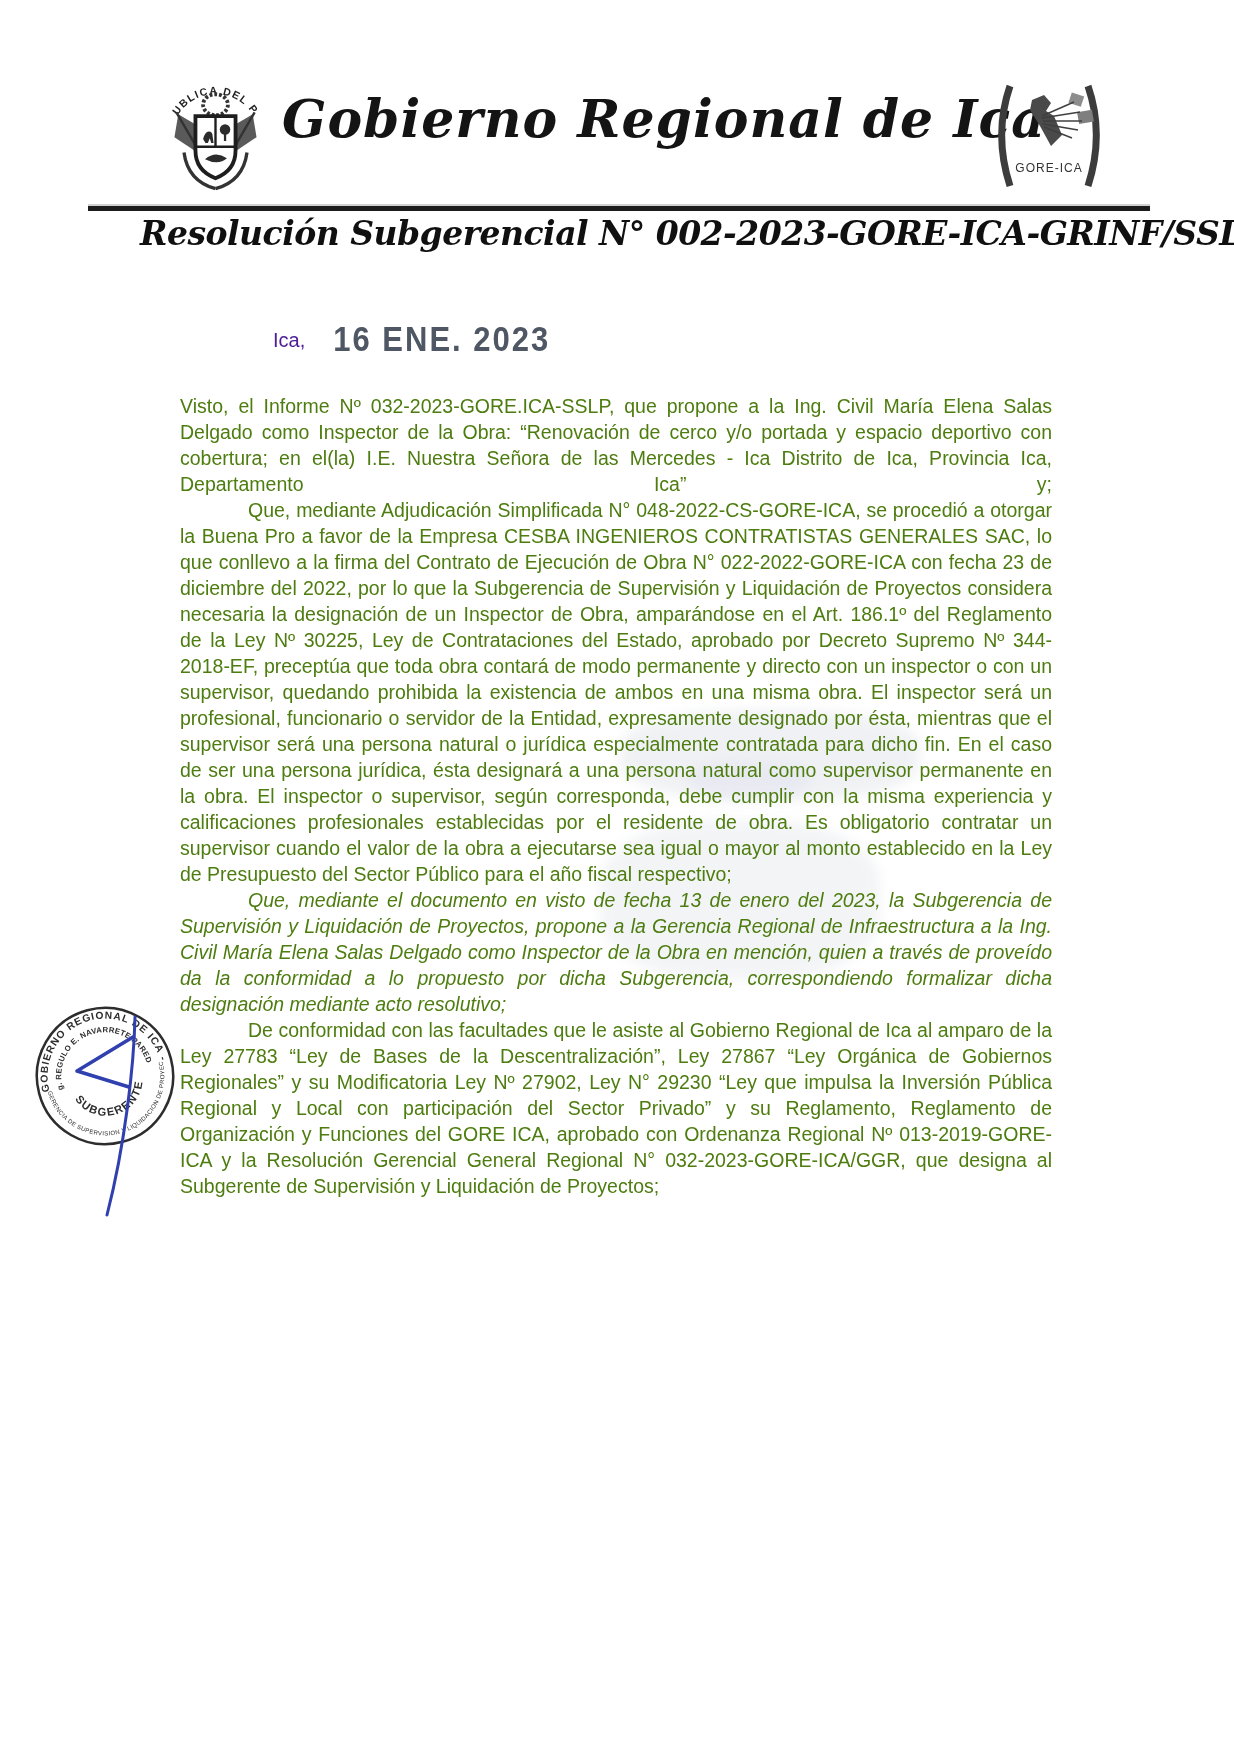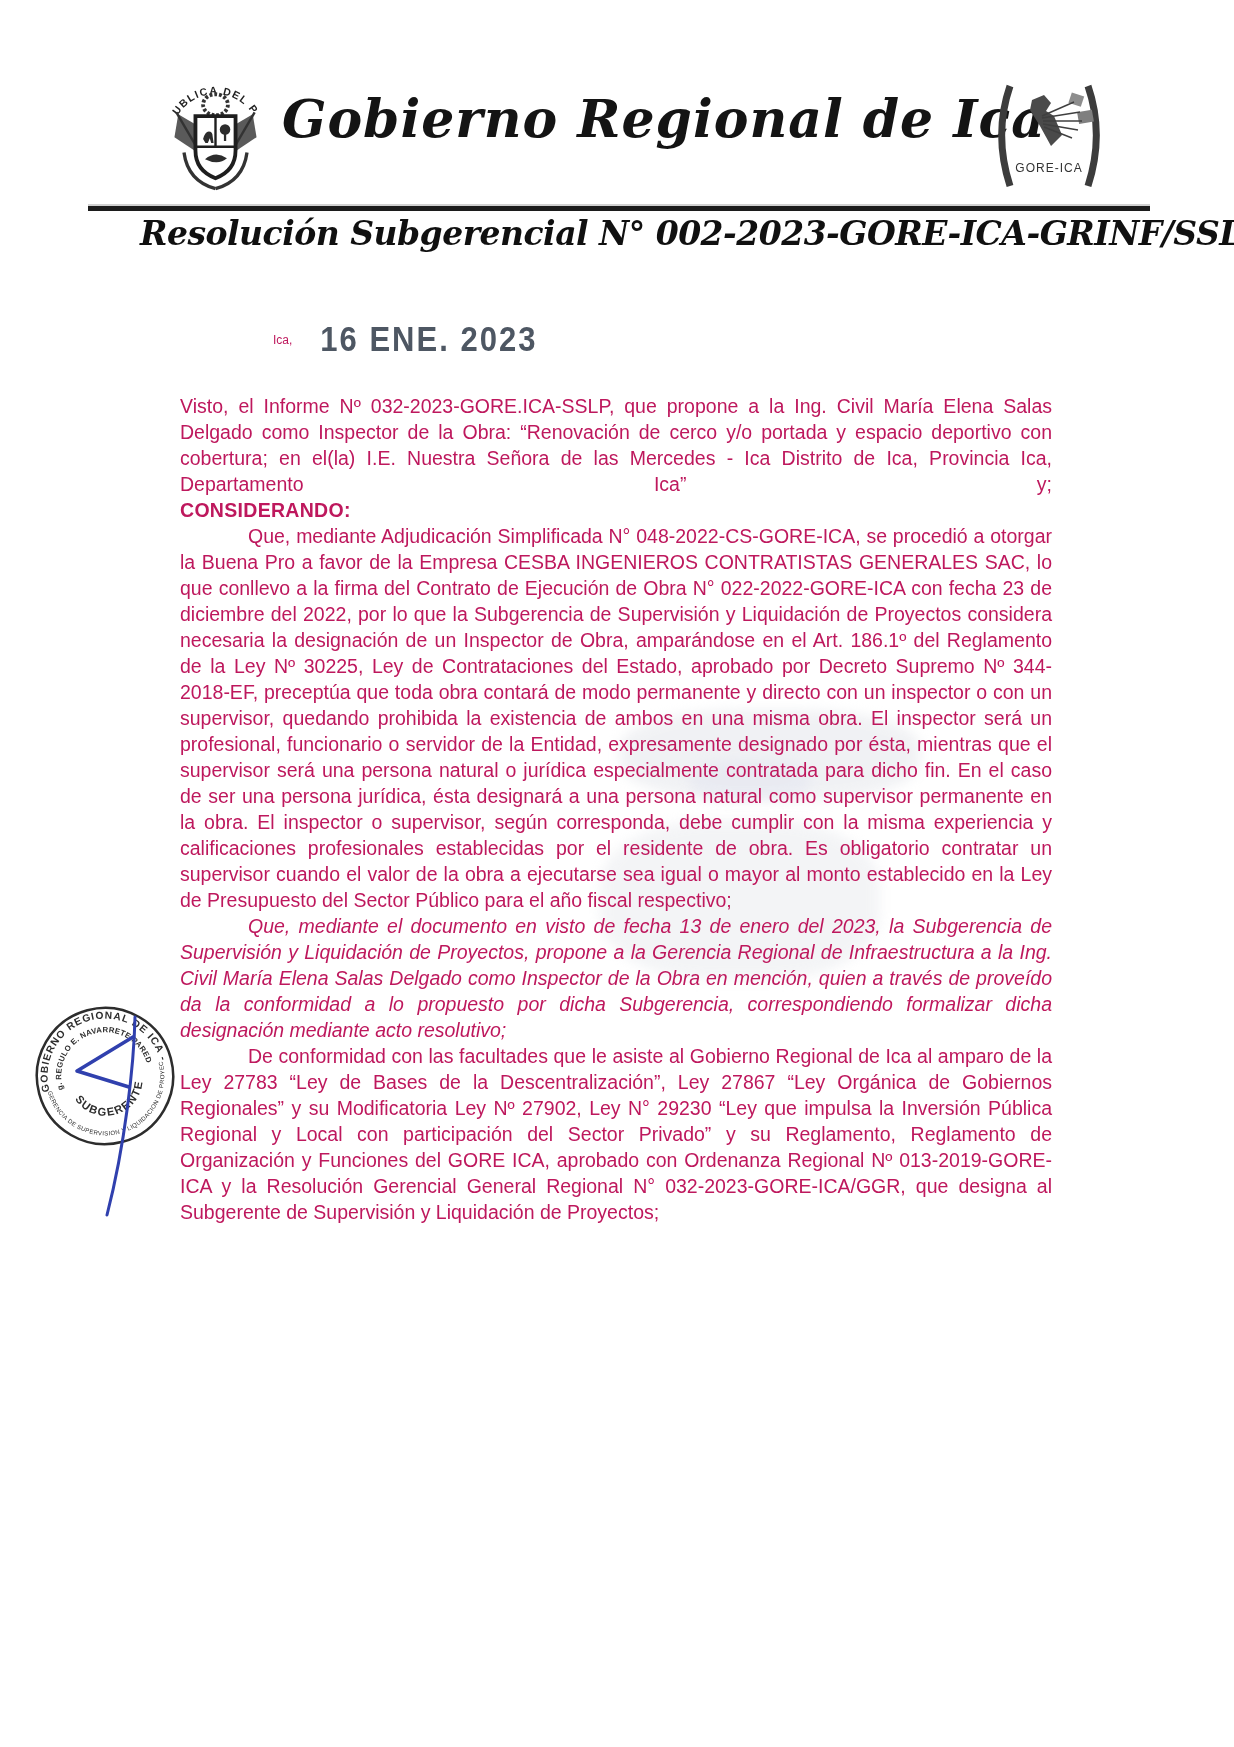--- a/index.html
+++ b/index.html
@@ -27,31 +27,31 @@
   }
   .res-title{
     position:absolute;left:140px;top:214px;width:960px;
     font-family:"DejaVu Serif", serif;
     font-style:italic;font-weight:bold;
     font-size:33px;letter-spacing:-0.5px;color:#101010;
     white-space:nowrap;
   }
   
   .dateline{position:absolute;left:273px;top:322px;height:40px;}
-  .dateline .place{font-size:12px;color:#be185d;vertical-align:middle;}
+  .dateline .place{font-size:20px;color:#4c1d95;vertical-align:middle;}
   .date-stamp{
     display:inline-block;margin-left:28px;
     font-size:31px;font-weight:700;letter-spacing:2px;
     transform:scaleY(1.12);transform-origin:center;
     vertical-align:middle;
   }
   
   .body-text{
     position:absolute;left:180px;top:393px;width:872px;
-    font-size:19.5px;line-height:26px;text-align:justify;color:#be185d;
+    font-size:19.5px;line-height:26px;text-align:justify;color:#4d7c0f;
   }
   .body-text p{margin:0;}
   .p-visto{text-align-last:justify;margin-bottom:48px;}
   .h-considerando{font-weight:bold;margin-left:68px;margin-bottom:30px;letter-spacing:0.3px;}
   .p-ind{text-indent:68px;}
   .p-c1{margin-bottom:42px;}
   .p-c2{margin-bottom:42px;font-style:italic;}
   
   .ghost{position:absolute;border-radius:40%;filter:blur(6px);opacity:0.5;pointer-events:none;}
   .g1{left:620px;top:710px;width:300px;height:90px;background:#e3e5ea;}
@@ -127,21 +127,20 @@
   <div class="dateline">
     <span class="place">Ica,</span><span class="date-stamp" style="color:#4e5763;">16 ENE. 2023</span>
   </div>
 
   <div class="ghost g1"></div>
   <div class="ghost g2"></div>
   <div class="ghost g3"></div>
 
   <main class="body-text">
     <p class="p-visto">Visto, el Informe Nº 032-2023-GORE.ICA-SSLP, que propone a la Ing. Civil María Elena Salas Delgado como Inspector de la Obra: “Renovación de cerco y/o portada y espacio deportivo con cobertura; en el(la) I.E. Nuestra Señora de las Mercedes - Ica Distrito de Ica, Provincia Ica, Departamento Ica” y;</p>
-    <p class="h-considerando">CONSIDERANDO:</p>
     <p class="p-ind p-c1">Que, mediante Adjudicación Simplificada N° 048-2022-CS-GORE-ICA, se procedió a otorgar la Buena Pro a favor de la Empresa CESBA INGENIEROS CONTRATISTAS GENERALES SAC, lo que conllevo a la firma del Contrato de Ejecución de Obra N° 022-2022-GORE-ICA  con fecha 23 de diciembre del 2022, por lo que la Subgerencia de Supervisión y Liquidación de Proyectos considera necesaria la designación de un Inspector de Obra, amparándose en el Art. 186.1º del Reglamento de la Ley Nº 30225, Ley de Contrataciones del Estado, aprobado por Decreto Supremo Nº 344-2018-EF, preceptúa que toda obra contará de modo permanente y directo con un inspector o con un supervisor, quedando prohibida la existencia de ambos en una misma obra. El inspector será un profesional, funcionario o servidor de la Entidad, expresamente designado por ésta, mientras que el supervisor será una persona natural o jurídica especialmente contratada para dicho fin. En el caso de ser una persona jurídica, ésta designará a una persona natural como supervisor permanente en la obra. El inspector o supervisor, según corresponda, debe cumplir con la misma experiencia y calificaciones profesionales establecidas por el residente de obra. Es obligatorio contratar un supervisor cuando el valor de la obra a ejecutarse sea igual o mayor al monto establecido en la Ley de Presupuesto del Sector Público para el año fiscal respectivo;</p>
     <p class="p-ind p-c2">Que, mediante el documento en visto de fecha 13 de enero del 2023, la Subgerencia de Supervisión y Liquidación de Proyectos, propone a la Gerencia Regional de Infraestructura a la Ing. Civil María Elena Salas Delgado como Inspector de la Obra en mención, quien a través de proveído da la conformidad a lo propuesto por dicha Subgerencia, correspondiendo formalizar dicha designación mediante acto resolutivo;</p>
     <p class="p-ind">De conformidad con las facultades que le asiste al Gobierno Regional  de Ica al amparo de la Ley 27783 “Ley de Bases de la Descentralización”, Ley 27867 “Ley Orgánica de Gobiernos Regionales” y su Modificatoria Ley Nº 27902, Ley N° 29230 “Ley que impulsa la Inversión Pública Regional y Local con participación del Sector Privado” y su Reglamento, Reglamento de Organización y Funciones del GORE ICA, aprobado con Ordenanza Regional Nº 013-2019-GORE-ICA y la Resolución Gerencial General Regional N° 032-2023-GORE-ICA/GGR, que designa al Subgerente de Supervisión y Liquidación de Proyectos;</p>
   </main>
 
   <svg class="stamp" viewBox="0 0 150 150">
     <defs>
       <path id="arc-top" d="M 16,75 A 59,59 0 0 1 134,75" fill="none"></path>
       <path id="arc-name" d="M 30,75 A 45,45 0 0 1 120,75" fill="none"></path>
       <path id="arc-role" d="M 37,78 A 38,38 0 0 0 113,78" fill="none"></path>

